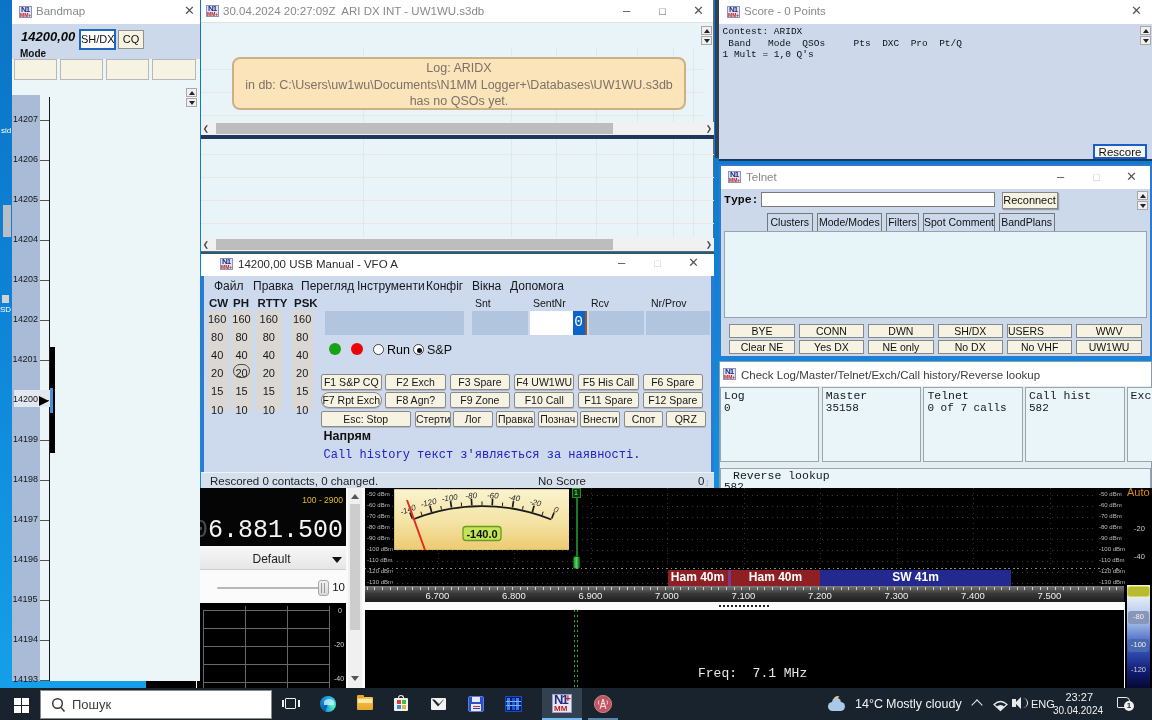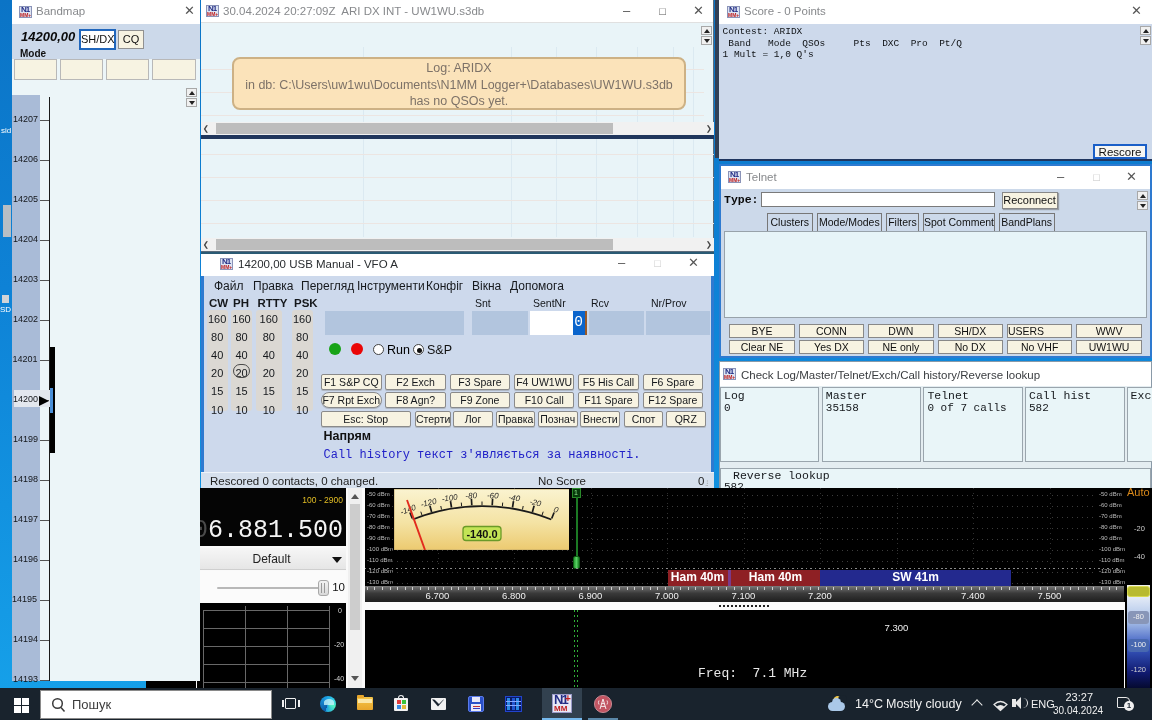--- a/index.html
+++ b/index.html
@@ -268,21 +268,21 @@
       <div class="abs" style="left:728.7px;top:1px;width:1px;height:3px;background:#cfcfcf;"></div>
       <div class="abs" style="left:736.4px;top:1px;width:1px;height:3px;background:#cfcfcf;"></div>
       <div class="abs" style="left:744.0px;top:1px;width:1px;height:3px;background:#cfcfcf;"></div>
       <div class="abs" style="left:751.7px;top:1px;width:1px;height:3px;background:#cfcfcf;"></div>
       <div class="abs" style="left:53px;top:4px;width:40px;text-align:center;font-size:9.5px;color:#f0f0f0;">6.700</div>
       <div class="abs" style="left:129.5px;top:4px;width:40px;text-align:center;font-size:9.5px;color:#f0f0f0;">6.800</div>
       <div class="abs" style="left:206px;top:4px;width:40px;text-align:center;font-size:9.5px;color:#f0f0f0;">6.900</div>
       <div class="abs" style="left:282.5px;top:4px;width:40px;text-align:center;font-size:9.5px;color:#f0f0f0;">7.000</div>
       <div class="abs" style="left:359px;top:4px;width:40px;text-align:center;font-size:9.5px;color:#f0f0f0;">7.100</div>
       <div class="abs" style="left:435.5px;top:4px;width:40px;text-align:center;font-size:9.5px;color:#f0f0f0;">7.200</div>
-      <div class="abs" style="left:512px;top:4px;width:40px;text-align:center;font-size:9.5px;color:#f0f0f0;margin-top:32px;">7.300</div>
+      <div class="abs" style="left:512px;top:4px;width:40px;text-align:center;font-size:9.5px;color:#f0f0f0;">7.300</div>
       <div class="abs" style="left:588.5px;top:4px;width:40px;text-align:center;font-size:9.5px;color:#f0f0f0;">7.400</div>
       <div class="abs" style="left:665px;top:4px;width:40px;text-align:center;font-size:9.5px;color:#f0f0f0;">7.500</div>
     </div>
 
   <div class="abs" style="left:218.5px;top:114px;width:759px;height:8px;background:#fbfbfb;">
     <div class="abs" style="left:354px;top:3px;width:50px;height:2px;background-image:repeating-linear-gradient(90deg,#222 0 2px,transparent 2px 4px);"></div>
   </div>
 
   <div class="abs" style="left:428px;top:122px;width:1px;height:78px;background-image:repeating-linear-gradient(#2fae36 0 2px,transparent 2px 5px);"></div>
   <div class="abs" style="left:431px;top:122px;width:1px;height:78px;background-image:repeating-linear-gradient(#2fae36 0 2px,transparent 2px 5px);"></div>
@@ -603,21 +603,21 @@
       <div class="abs" style="left:0;top:394px;width:26px;font-size:9px;color:#14161a;text-align:right;">14200</div>
       <div class="abs" style="left:28px;top:400px;width:9px;height:1px;background:#555;"></div>
       <div class="abs" style="left:0;top:434px;width:26px;font-size:9px;color:#14161a;text-align:right;">14199</div>
       <div class="abs" style="left:28px;top:440px;width:9px;height:1px;background:#555;"></div>
       <div class="abs" style="left:0;top:474px;width:26px;font-size:9px;color:#14161a;text-align:right;">14198</div>
       <div class="abs" style="left:28px;top:480px;width:9px;height:1px;background:#555;"></div>
       <div class="abs" style="left:0;top:514px;width:26px;font-size:9px;color:#14161a;text-align:right;">14197</div>
       <div class="abs" style="left:28px;top:520px;width:9px;height:1px;background:#555;"></div>
       <div class="abs" style="left:0;top:554px;width:26px;font-size:9px;color:#14161a;text-align:right;">14196</div>
       <div class="abs" style="left:28px;top:560px;width:9px;height:1px;background:#555;"></div>
-      <div class="abs" style="left:0;top:594px;width:26px;font-size:9px;color:#14161a;text-align:left;">14195</div>
+      <div class="abs" style="left:0;top:594px;width:26px;font-size:9px;color:#14161a;text-align:center;">14195</div>
       <div class="abs" style="left:28px;top:600px;width:9px;height:1px;background:#555;"></div>
       <div class="abs" style="left:0;top:634px;width:26px;font-size:9px;color:#14161a;text-align:right;">14194</div>
       <div class="abs" style="left:28px;top:640px;width:9px;height:1px;background:#555;"></div>
       <div class="abs" style="left:0;top:674px;width:26px;font-size:9px;color:#14161a;text-align:right;">14193</div>
       <div class="abs" style="left:28px;top:680px;width:9px;height:1px;background:#555;"></div>
     </div>
 
   <div class="abs" style="left:37.5px;top:347px;width:5px;height:106px;background:#000;"></div>
   <div class="abs" style="left:38px;top:388px;width:2.5px;height:25px;background:#4a8fd8;"></div>
   <div class="abs" style="left:27px;top:395.5px;width:0;height:0;border-top:5.5px solid transparent;border-bottom:5.5px solid transparent;border-left:10.5px solid #000;"></div>

